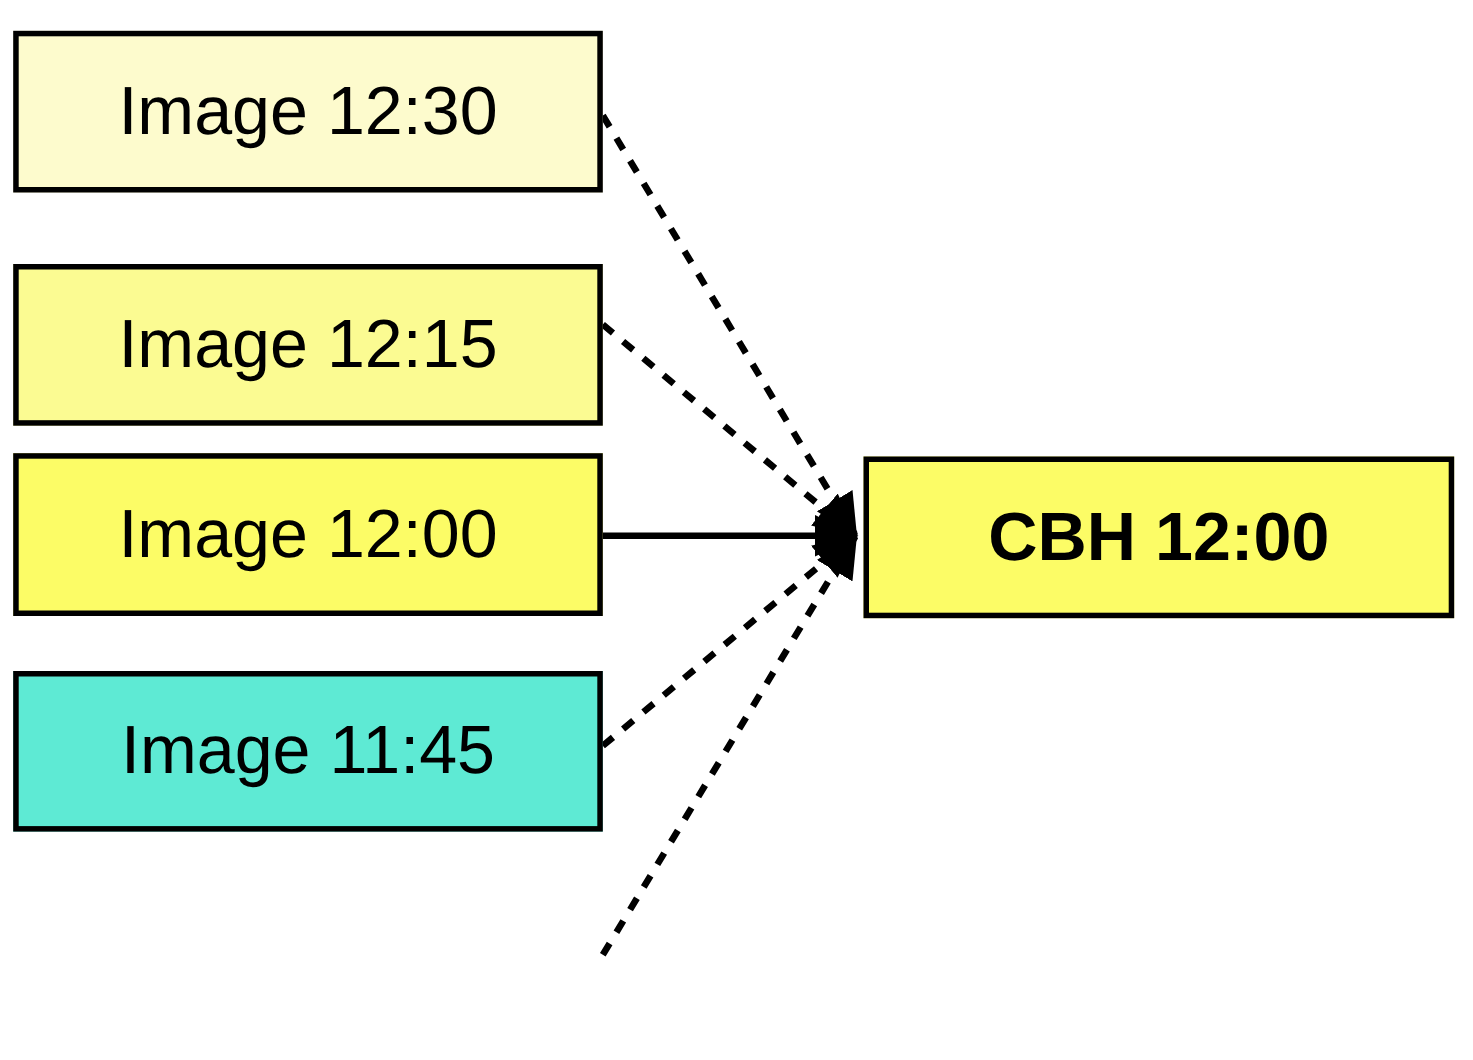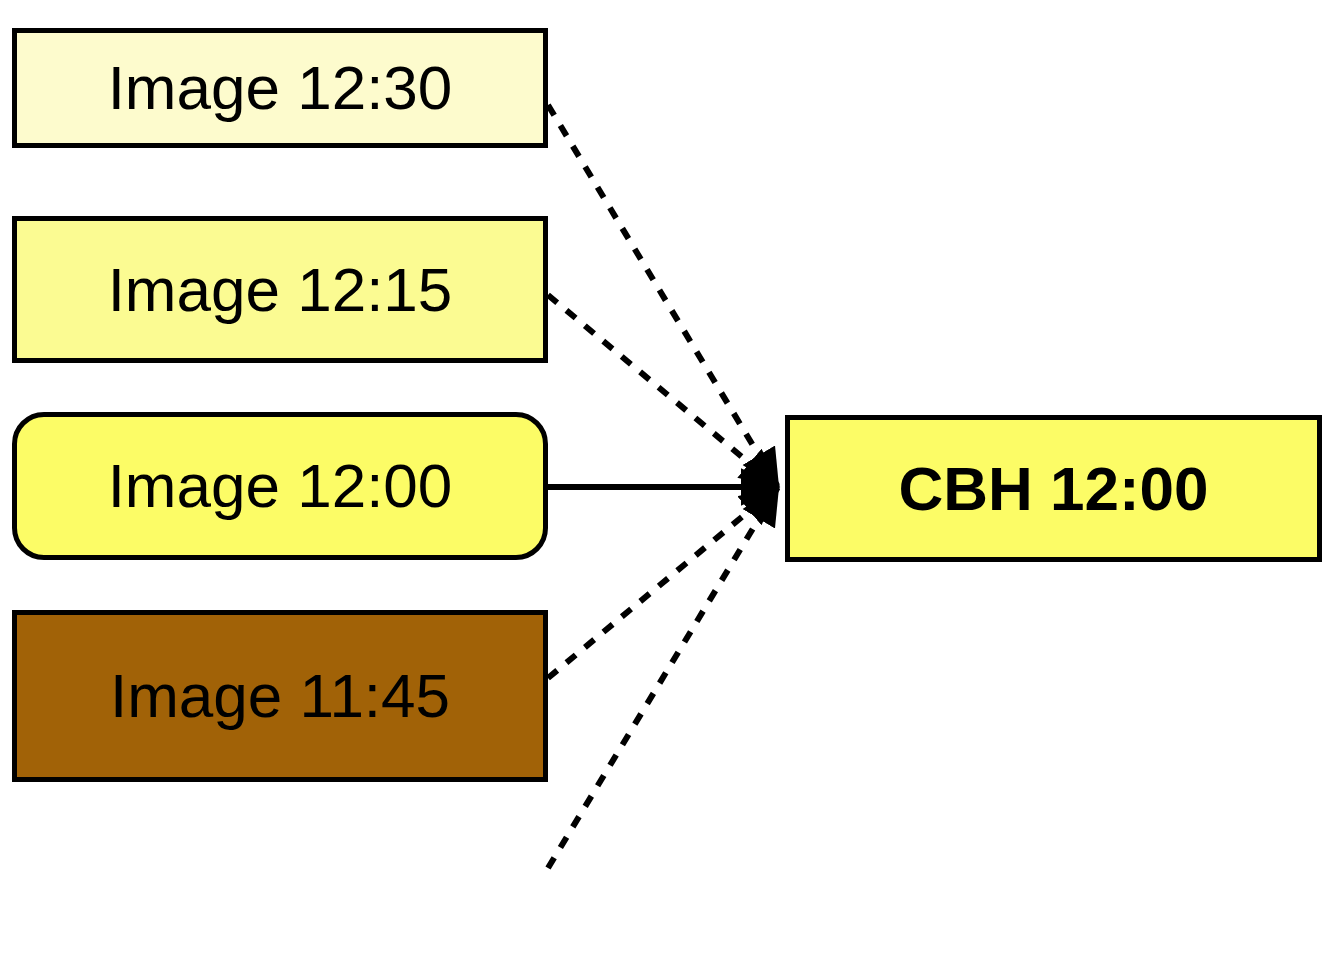--- a/index.html
+++ b/index.html
@@ -56,33 +56,33 @@
     </defs>
     <g id="edge-paths">
         <line x1="548" y1="105" x2="778" y2="487" stroke="#000000" stroke-width="6" stroke-dasharray="12 12" marker-end="url(#arrowhead)"></line>
         <line x1="548" y1="295" x2="778" y2="487" stroke="#000000" stroke-width="6" stroke-dasharray="12 12" marker-end="url(#arrowhead)"></line>
         <line x1="548" y1="487" x2="778" y2="487" stroke="#000000" stroke-width="6" marker-end="url(#arrowhead)"></line>
         <line x1="548" y1="678" x2="778" y2="487" stroke="#000000" stroke-width="6" stroke-dasharray="12 12" marker-end="url(#arrowhead)"></line>
         <line x1="548" y1="868" x2="778" y2="487" stroke="#000000" stroke-width="6" stroke-dasharray="12 12" marker-end="url(#arrowhead)"></line>
       </g>
   </svg>
 
-  <div class="node" style="left: 12px; top: 28px; width: 536px; height: 120px; background: rgb(253, 251, 205); border-width: 5px; border-color: rgb(0, 0, 0); justify-content: center;">
+  <div class="node" style="left: 12px; top: 28px; width: 536px; height: 147px; background: rgb(253, 251, 205); border-width: 5px; border-color: rgb(0, 0, 0); justify-content: center;">
     <span class="node-label">Image 12:30</span>
   </div>
 
-  <div class="node" style="left: 12px; top: 216px; width: 536px; height: 147px; background: rgb(251, 251, 146); border-width: 5px; border-color: rgb(0, 0, 0);">
+  <div class="node" style="left: 12px; top: 240px; width: 536px; height: 147px; background: rgb(251, 251, 146); border-width: 5px; border-color: rgb(0, 0, 0);">
     <span class="node-label">Image 12:15</span>
   </div>
 
-  <div class="node" style="left: 12px; top: 412px; width: 536px; height: 148px; background: rgb(252, 252, 102); border-width: 5px; border-color: rgb(0, 0, 0); border-radius: 32px;">
+  <div class="node" style="left: 12px; top: 412px; width: 536px; height: 148px; background: rgb(252, 252, 102); border-width: 5px; border-color: rgb(0, 0, 0);">
     <span class="node-label">Image 12:00</span>
   </div>
 
-  <div class="node" style="left: 12px; top: 610px; width: 536px; height: 172px; background: #a16207; border-width: 5px; border-color: rgb(0, 0, 0);">
+  <div class="node" style="left: 12px; top: 610px; width: 536px; height: 146px; background: #5eead4; border-width: 5px; border-color: rgb(0, 0, 0);">
     <span class="node-label">Image 11:45</span>
   </div>
 
 
   <div class="node" style="left: 785px; top: 415px; width: 537px; height: 147px; background: rgb(252, 252, 102); border-width: 5px; border-color: rgb(0, 0, 0); font-weight: bold;">
     <span class="node-label">CBH 12:00</span>
   </div>
 
 </div>
 

